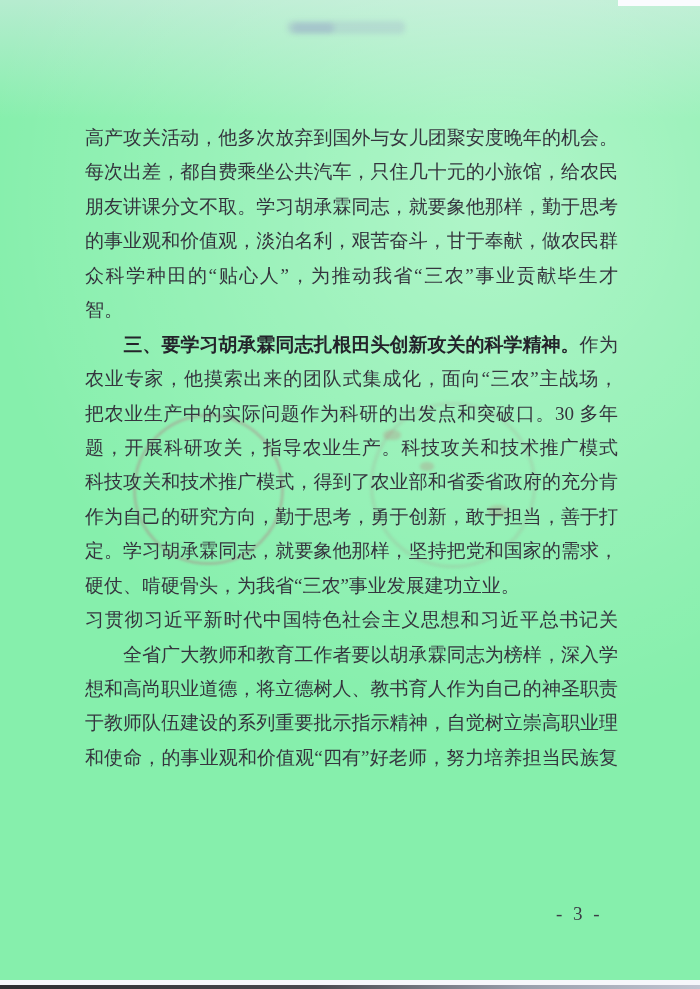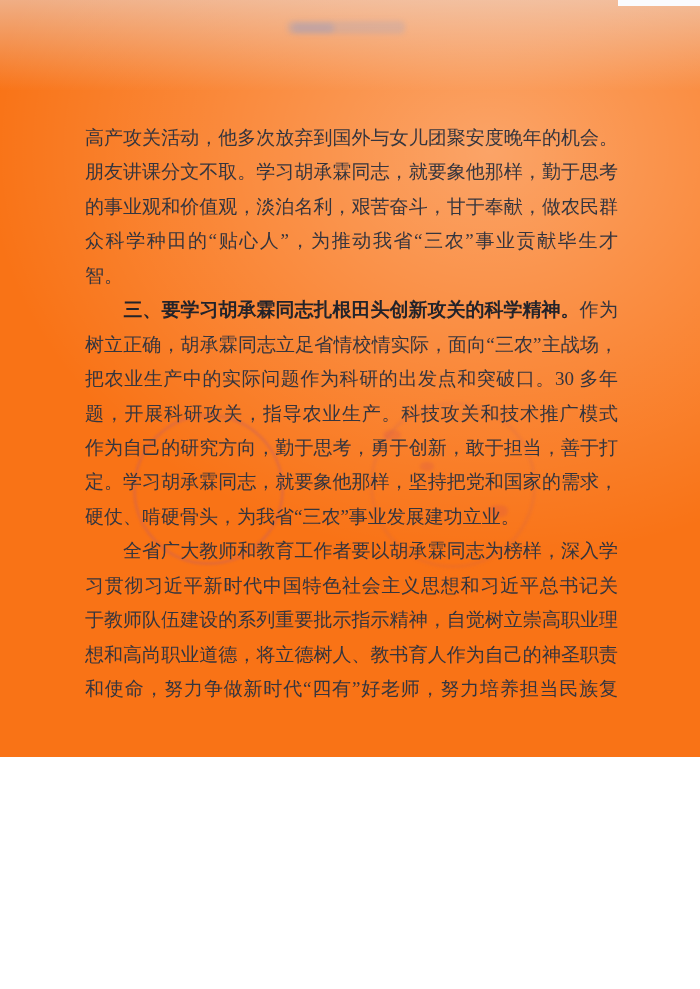--- a/index.html
+++ b/index.html
@@ -1,20 +1,20 @@
 <!DOCTYPE html>
 <html><head>
 <meta charset="utf-8">
 <style>
   html, body { margin: 0; padding: 0; }
   .page {
     position: relative;
     width: 700px;
-    height: 757px;
-    background: #f97316;
+    height: 989px;
+    background: #86efac;
     overflow: hidden;
     font-family: "Liberation Serif", "DejaVu Serif", serif;
   }
   
   .page::before {
     content: "";
     position: absolute; inset: 0;
     background:
       radial-gradient(120% 90% at 70% 20%, rgba(255,255,255,0.35), rgba(255,255,255,0) 60%),
       linear-gradient(180deg, rgba(230,233,243,0.5), rgba(236,238,246,0) 12%);
@@ -116,36 +116,38 @@
   <div class="bleed-mark small"></div>
 
   <div class="stamp-ring one"></div>
   <div class="stamp-ring two"></div>
   <div class="stamp-dot a"></div>
   <div class="stamp-dot b"></div>
   <div class="stamp-dot c"></div>
 
   <div class="text-block" id="body-lines">
       <div class="line fill"><span>高产攻关活动，他多次放弃到国外与女儿团聚安度晚年的机会。</span></div>
+      <div class="line fill"><span>每次出差，都自费乘坐公共汽车，只住几十元的小旅馆，给农民</span></div>
       <div class="line fill"><span>朋友讲课分文不取。学习胡承霖同志，就要象他那样，勤于思考</span></div>
       <div class="line fill"><span>的事业观和价值观，淡泊名利，艰苦奋斗，甘于奉献，做农民群</span></div>
       <div class="line fill"><span>众科学种田的“贴心人”，为推动我省“三农”事业贡献毕生才</span></div>
       <div class="line endline"><span>智。</span></div>
       <div class="line fill"><span class="indent"></span><span class="bold">三、要学习胡承霖同志扎根田头创新攻关的科学精神。</span><span>作为</span></div>
-      <div class="line fill"><span>树立正确，胡承霖同志立足省情校情实际，面向“三农”主战场，</span></div>
+      <div class="line fill"><span>农业专家，他摸索出来的团队式集成化，面向“三农”主战场，</span></div>
       <div class="line fill"><span>把农业生产中的实际问题作为科研的出发点和突破口。30 多年</span></div>
       <div class="line fill"><span>题，开展科研攻关，指导农业生产。科技攻关和技术推广模式</span></div>
+      <div class="line fill"><span>科技攻关和技术推广模式，得到了农业部和省委省政府的充分肯</span></div>
       <div class="line fill"><span>作为自己的研究方向，勤于思考，勇于创新，敢于担当，善于打</span></div>
       <div class="line fill"><span>定。学习胡承霖同志，就要象他那样，坚持把党和国家的需求，</span></div>
       <div class="line endline"><span>硬仗、啃硬骨头，为我省“三农”事业发展建功立业。</span></div>
+      <div class="line fill"><span>习贯彻习近平新时代中国特色社会主义思想和习近平总书记关</span></div>
       <div class="line fill"><span class="indent"></span><span>全省广大教师和教育工作者要以胡承霖同志为榜样，深入学</span></div>
-      <div class="line fill"><span>习贯彻习近平新时代中国特色社会主义思想和习近平总书记关</span></div>
+      <div class="line fill"><span>想和高尚职业道德，将立德树人、教书育人作为自己的神圣职责</span></div>
       <div class="line fill"><span>于教师队伍建设的系列重要批示指示精神，自觉树立崇高职业理</span></div>
-      <div class="line fill"><span>想和高尚职业道德，将立德树人、教书育人作为自己的神圣职责</span></div>
-      <div class="line fill"><span>和使命，努力争做新时代“四有”好老师，努力培养担当民族复</span></div>
+      <div class="line fill"><span>和使命，的事业观和价值观“四有”好老师，努力培养担当民族复</span></div>
     </div>
 
   <div class="page-number">- 3 -</div>
 
   <div class="edge-top-right"></div>
   <div class="edge-bottom-white"></div>
   <div class="edge-bottom-dark"></div>
 
 </div>
 

